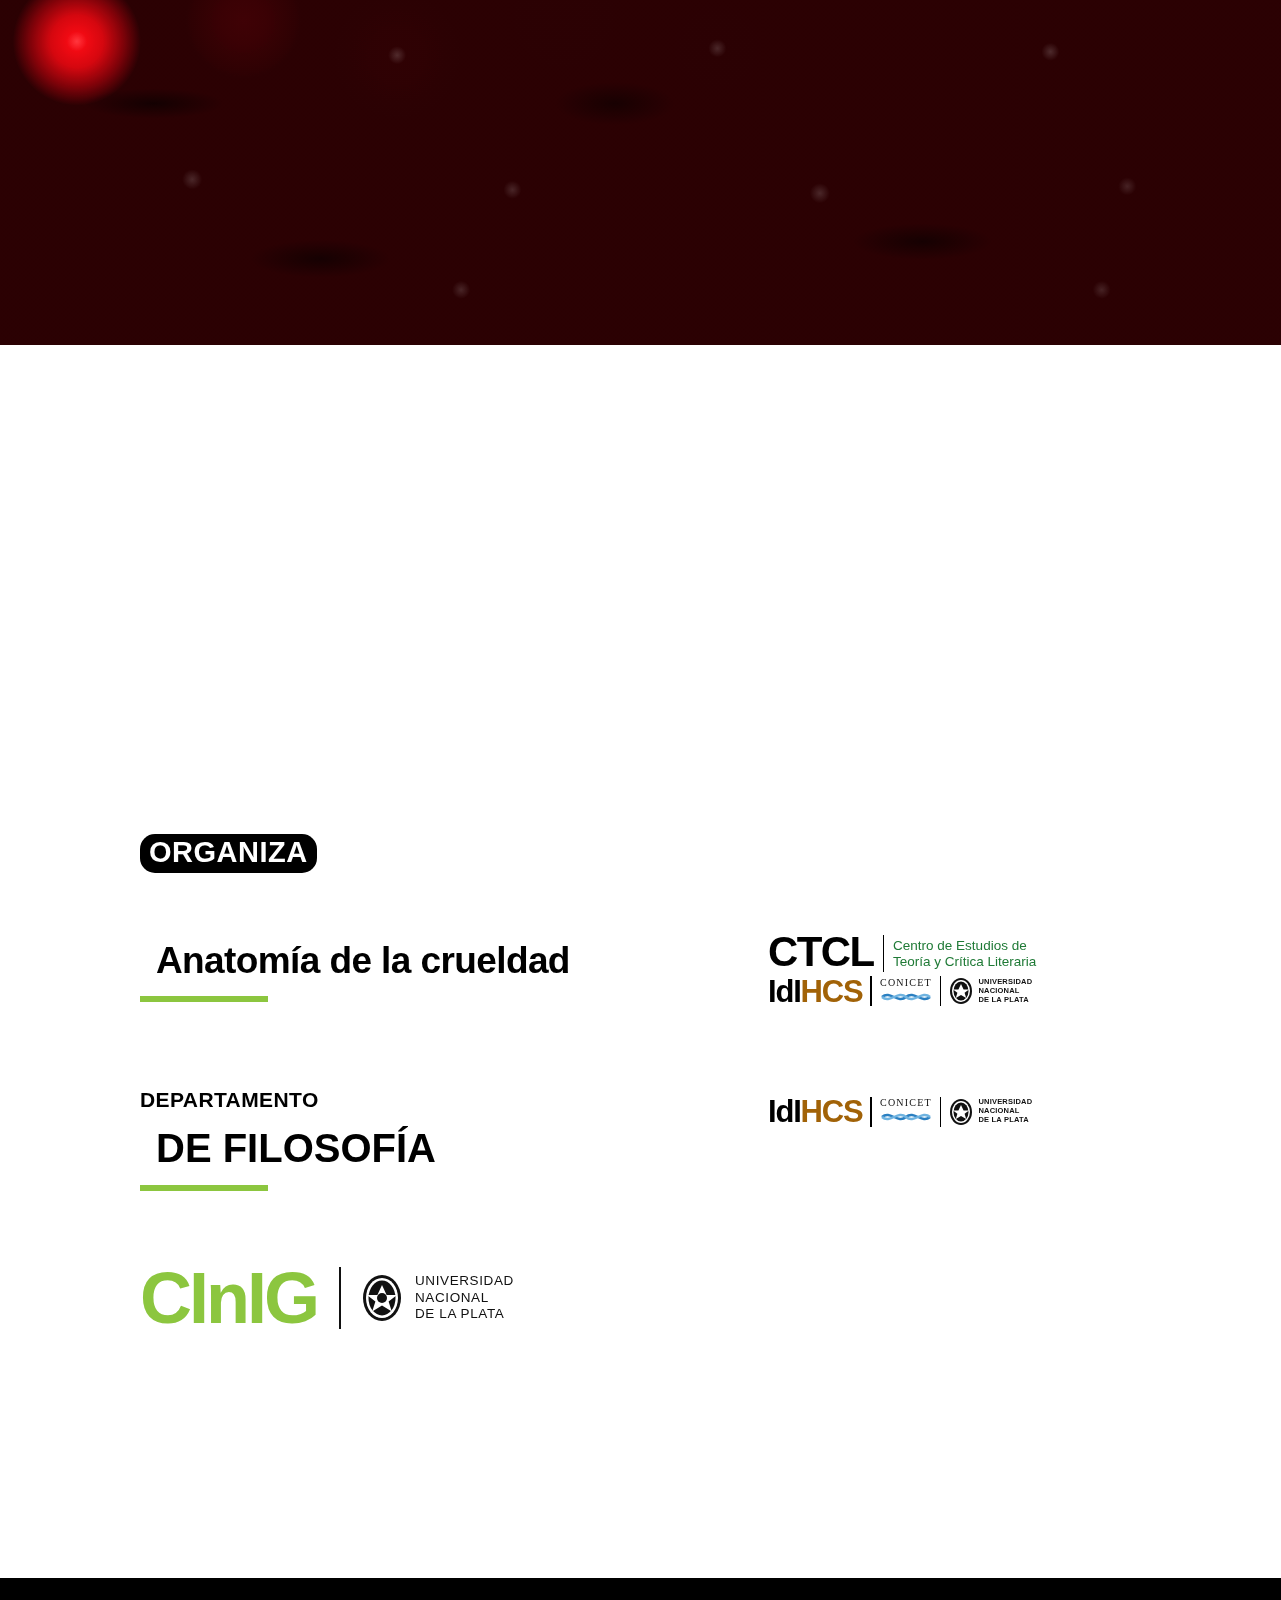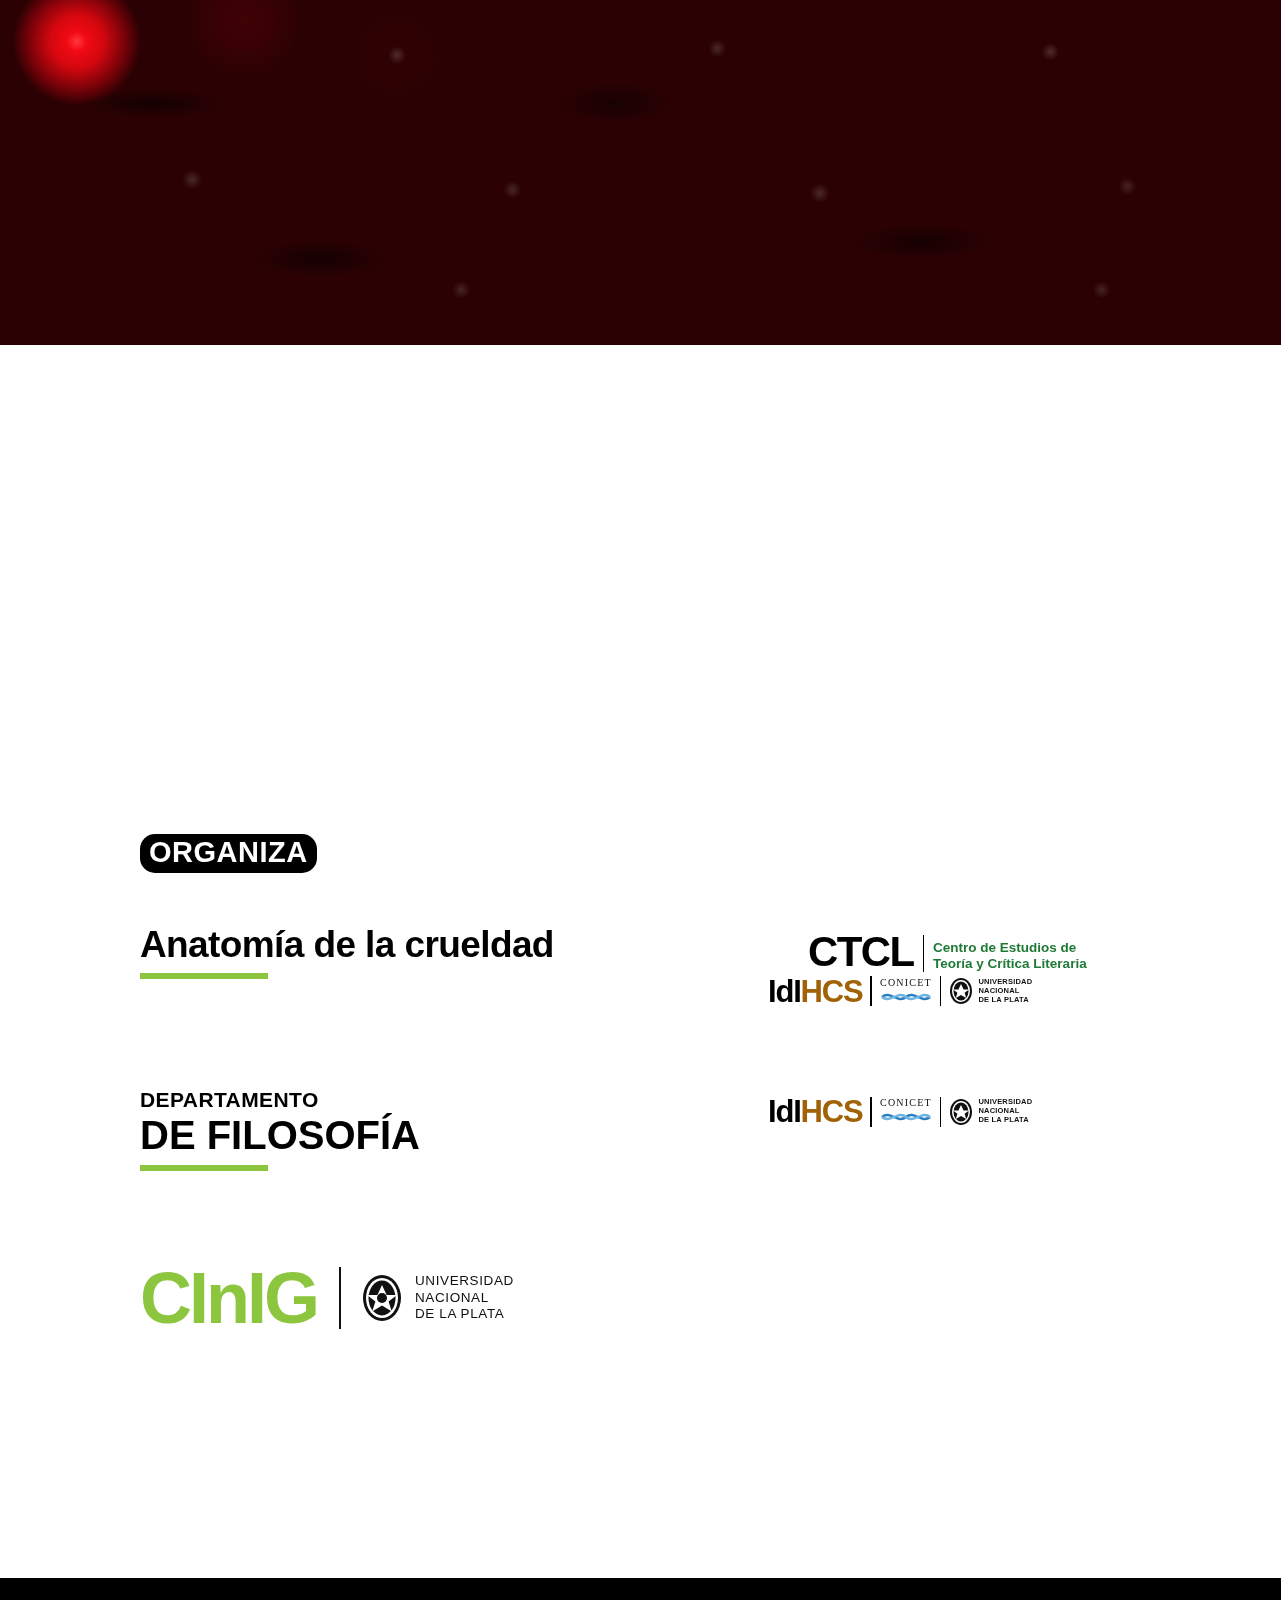--- a/index.html
+++ b/index.html
@@ -114,21 +114,21 @@
   .org-block .kicker.bold {
     font-weight: 700;
     letter-spacing: 0.4px;
   }
   .org-block .title {
     font-size: 37px;
     font-weight: 700;
     color: #000000;
     letter-spacing: -0.6px;
     line-height: 1.06;
-    margin: 0;
+    margin: 16px;
     white-space: nowrap;
   }
   .org-block .title.upper {
     font-size: 40px;
     letter-spacing: 0px;
   }
   .org-block .rule {
     margin-top: 9px;
     width: 128px;
     height: 6px;
@@ -141,41 +141,40 @@
   
   .logo-lockup {
     position: absolute;
     left: 768px;
   }
   #logo-ctcl { top: 933px; }
   #logo-cinig { top: 1092px; }
 
   .lockup-top {
     display: flex;
-    align-items: flex-end;
-    margin-left: 40px;
+    align-items: center;
   }
   .lockup-acronym {
     font-size: 42px;
     font-weight: 700;
     color: #000000;
     letter-spacing: -1.6px;
     line-height: 0.92;
   }
   .lockup-divider {
     width: 1.5px;
     background: #000000;
     align-self: stretch;
     margin: 2px 9px 0 9px;
   }
   .lockup-desc {
     font-size: 13.5px;
     line-height: 1.18;
     color: #1f7a36;
-    font-weight: 700;
+    font-weight: 400;
     padding-top: 3px;
     max-width: 160px;
   }
   .lockup-bottom {
     display: flex;
     align-items: center;
     margin-top: 4px;
   }
   .idihcs {
     font-size: 31px;

